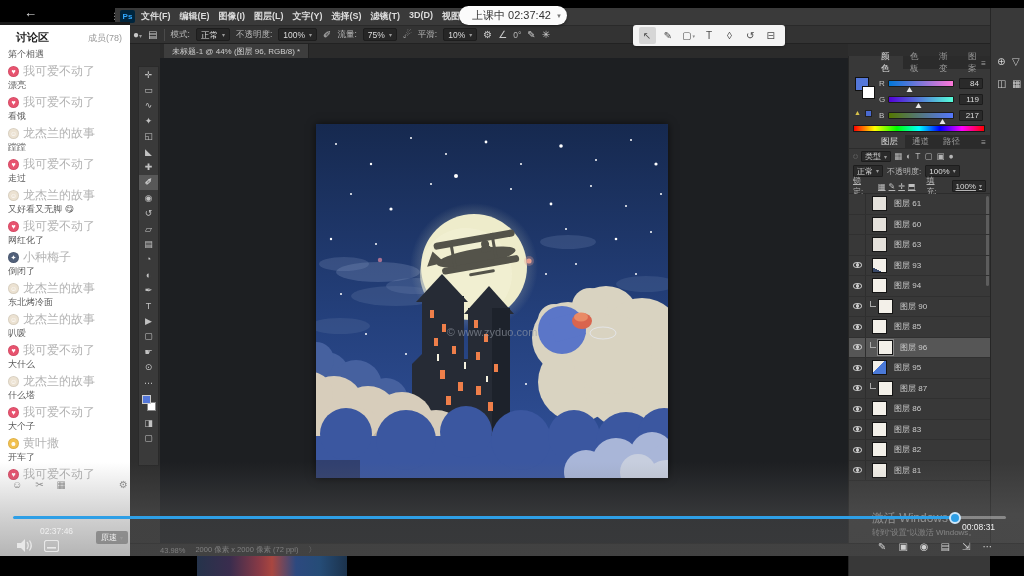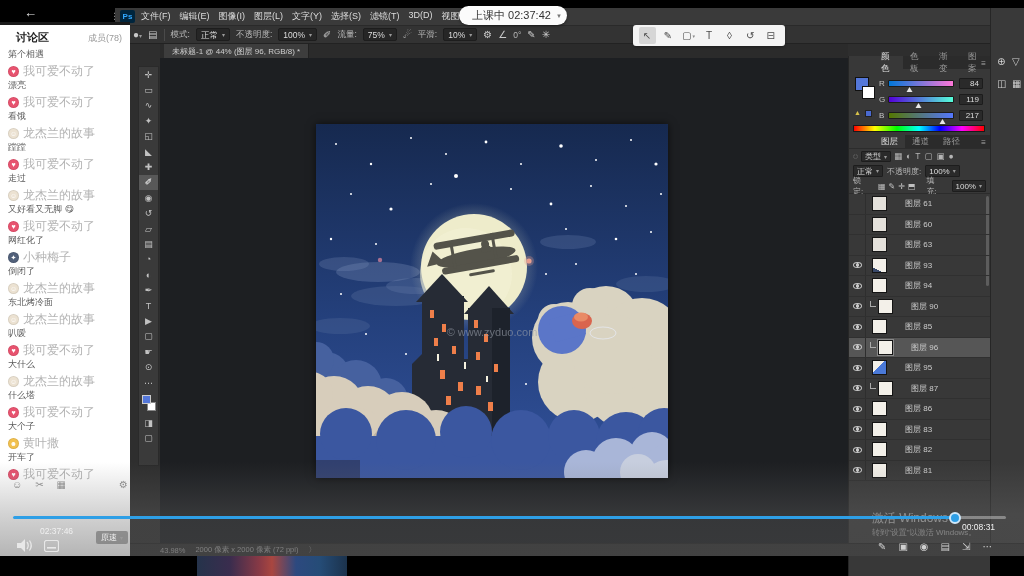--- a/index.html
+++ b/index.html
@@ -73,35 +73,35 @@
   .tr-b{background:linear-gradient(90deg,rgb(84,119,0),rgb(84,119,255));}
   #spectrum{position:absolute;left:4px;top:56px;width:132px;height:7px;border:1px solid #1a1a1a;
     background:linear-gradient(90deg,#f00,#ff0 16%,#0f0 33%,#0ff 50%,#00f 66%,#f0f 83%,#f00);}
   
   #layers-filter{display:flex;align-items:center;gap:3px;height:15px;padding:0 4px;border-top:1px solid #2c2c2c;}
   #kind-box{display:inline-flex;align-items:center;gap:3px;background:#2a2a2a;border:1px solid #1d1d1d;color:#ccc;
             font-size:8px;height:11px;padding:0 3px;border-radius:1px;}
   .flt-ico{color:#b5b5b5;font-size:8.5px;}
   #layers-blend{display:flex;align-items:center;gap:4px;height:16px;padding:0 4px;color:#b5b5b5;font-size:8px;}
   #layers-lock{display:flex;align-items:center;gap:11px;height:15px;padding:0 4px;color:#b5b5b5;font-size:8px;
-               border-bottom:1px solid #2c2c2c;}
+               border-bottom:1px solid #2c2c2c;text-decoration:underline;}
   .mini-box{background:#2a2a2a;border:1px solid #1d1d1d;color:#ddd;font-size:8px;height:12px;line-height:11px;
             padding:0 3px;border-radius:1px;display:inline-flex;align-items:center;gap:3px;}
   .lock-ico{font-size:8px;color:#c0c0c0;}
   #layer-list{position:relative;height:352px;overflow:hidden;background:#383838;}
   .layer-row{display:flex;align-items:center;height:20.5px;border-bottom:1px solid #303030;position:relative;}
   .layer-row.selected{background:#565656;}
   .eye-cell{width:17px;height:100%;border-right:1px solid #2e2e2e;display:flex;align-items:center;justify-content:center;flex:0 0 17px;}
   .eye{width:9px;height:6px;border:1px solid #c8c8c8;border-radius:50%;background:radial-gradient(circle at 50% 50%, #c8c8c8 0 1.5px, transparent 2px);}
   .clip-arrow{width:6px;height:6px;border-left:1px solid #aaa;border-bottom:1px solid #aaa;margin:0 2px 4px 4px;}
   .thumb{width:15px;height:15px;background:#f3f0e9;border:1px solid #141414;margin-left:6px;flex:0 0 15px;}
   .thumb.blue{background:linear-gradient(135deg,#f3f0e9 45%,#4a79d8 46%);}
   .thumb.dark-corner{background:linear-gradient(25deg,#39496a 22%,#f3f0e9 23%);}
   .layer-row.selected .thumb{outline:1px solid #888;}
-  .layer-name{color:#cccccc;font-size:8px;margin-left:18px;white-space:nowrap;}
+  .layer-name{color:#cccccc;font-size:8px;margin-left:7px;white-space:nowrap;}
   .layer-row.hidden-layer .thumb{opacity:.92;}
   #layers-scrollbar{position:absolute;right:1px;top:2px;width:3px;height:90px;background:#5d5d5d;border-radius:2px;}
   
   #dock{left:990px;top:8px;width:34px;height:535px;background:#393939;border-left:1px solid #262626;}
   .dock-ico{color:#cfcfcf;font-size:10px;position:absolute;}
   
   #ps-status{position:absolute;left:0;top:535px;width:100%;height:13px;background:#2e2e2e;display:flex;align-items:center;
              color:#9a9a9a;font-size:7.5px;gap:10px;padding-left:45px;border-top:1px solid #222;}
 
   
@@ -144,21 +144,21 @@
 
 <div id="stage">
 
   <div class="abs" id="letterbox-top"></div>
   <div class="abs" id="letterbox-bottom"></div>
   <div class="abs" id="taskbar-sliver"></div>
 
   <div class="abs" id="ps">
     <div id="ps-menubar">
       <div id="ps-logo">Ps</div>
-      <div id="menu-items" style="display:flex;">
+      <div id="menu-items" style="display:flex;font-weight:bold;">
           <span class="menu-item">文件(F)</span>
           <span class="menu-item">编辑(E)</span>
           <span class="menu-item">图像(I)</span>
           <span class="menu-item">图层(L)</span>
           <span class="menu-item">文字(Y)</span>
           <span class="menu-item">选择(S)</span>
           <span class="menu-item">滤镜(T)</span>
           <span class="menu-item">3D(D)</span>
           <span class="menu-item">视图(V)</span>
           <span class="menu-item">窗口(W)</span>

